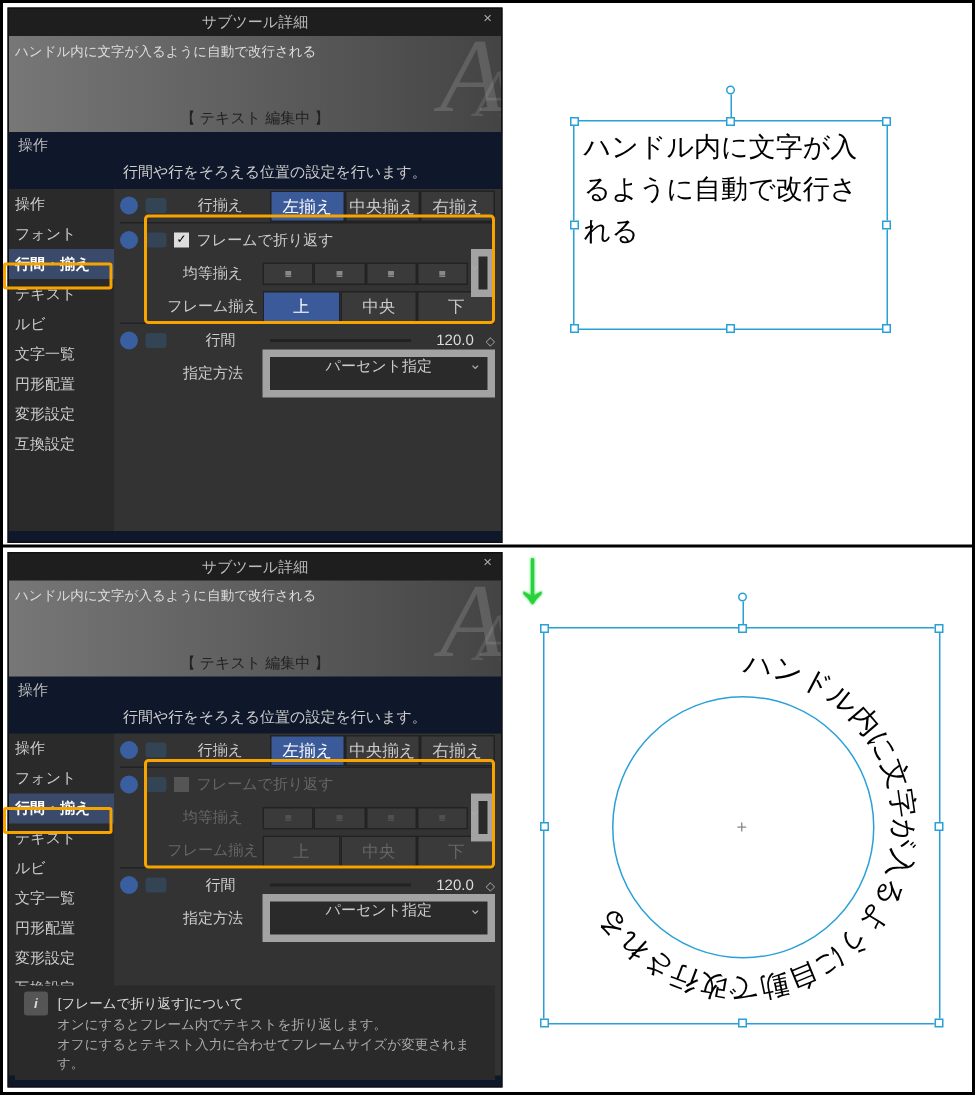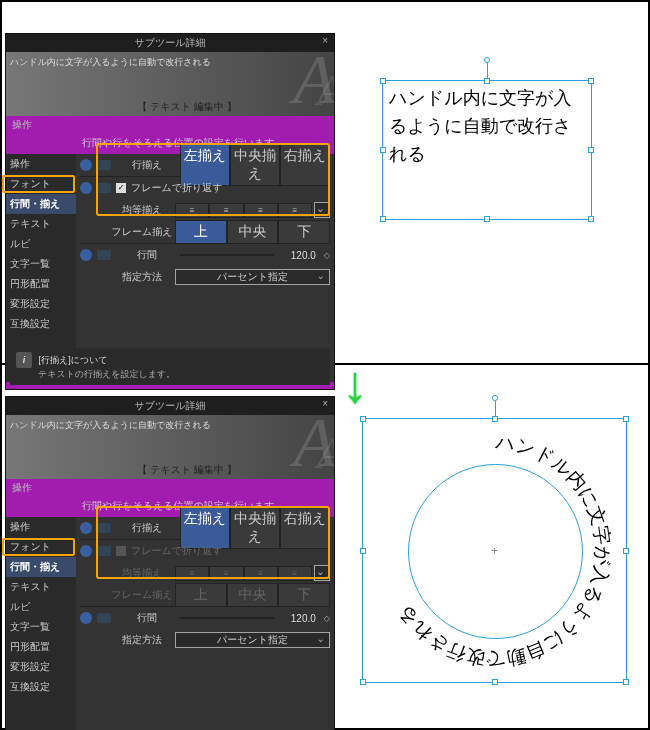--- a/index.html
+++ b/index.html
@@ -1,47 +1,47 @@
 <!DOCTYPE html>
 <html><head>
 <meta charset="utf-8">
 <style>
   * { box-sizing: border-box; margin: 0; padding: 0; }
   body { background: #fff; font-family: "Meiryo", sans-serif; font-size: 11px; }
   .stage { width: 650px; height: 730px; position: relative; border: 2px solid #000; }
   .half { position: absolute; left: 0; width: 100%; height: 50%; }
   .top { top: 0; border-bottom: 2px solid #000; }
   .bottom { top: 50%; }
-  .panel { position: absolute; left: 3px; top: 3px; width: 330px; height: 357px; background: #a21caf; color: #ccc; border: 1px solid #111; margin-top: 28px; }
+  .panel { position: absolute; left: 3px; top: 3px; width: 330px; height: 357px; background: #0f172a; color: #ccc; border: 1px solid #111; }
   .titlebar { background: #1e1e1e; color: #bbb; text-align: center; font-size: 10px; padding: 2px 0; position: relative; }
   .titlebar .close { position: absolute; right: 6px; top: 1px; color: #aaa; }
   .preview { height: 64px; background: linear-gradient(to right, #777, #444); position: relative; overflow: hidden; }
   .preview .ptxt { position: absolute; left: 4px; top: 4px; font-size: 9px; color: #ddd; }
   .aa { position: absolute; right: 8px; top: -12px; font-size: 70px; font-style: italic; color: rgba(200,200,200,0.2); font-family: serif; letter-spacing: -10px; }
   .aa2 { position: absolute; right: -10px; top: 12px; font-size: 45px; font-style: italic; color: rgba(200,200,200,0.15); font-family: serif; }
-  .edit-lbl { position: absolute; bottom: 2px; left: 17px; width: 100%; text-align: center; font-size: 10px; color: #222; }
+  .edit-lbl { position: absolute; bottom: 2px; left: 0; width: 100%; text-align: center; font-size: 10px; color: #222; }
   .ops { padding: 2px 6px; font-size: 10px; color: #bbb; }
   .desc { padding: 2px 6px 4px 76px; font-size: 10px; color: #ccc; }
   .body { display: flex; height: 228px; }
   .side { width: 70px; background: #2a2a2a; }
   .side div { padding: 3px 4px; font-size: 10px; color: #ccc; white-space: nowrap; overflow: hidden; }
   .side .sel { background: #3a4a6a; color: #fff; font-weight: bold; }
   .main { flex: 1; background: #333; position: relative; padding: 0 4px; }
   .row { display: flex; align-items: center; height: 22px; gap: 2px; }
   .row .lab { width: 62px; font-size: 10px; color: #ccc; text-align: center; }
   .row.disabled .lab, .row.disabled .btn, .row.disabled .val { color: #666; }
   .dot { width: 12px; height: 12px; border-radius: 50%; background: #3a5fa0; margin-right: 3px; flex-shrink: 0; }
   .tog { width: 14px; height: 10px; background: #345; border-radius: 2px; margin-right: 3px; flex-shrink: 0; }
   .btngrp { display: flex; flex: 1; gap: 0; }
-  .btn { flex: 1; background: #3a3a3a; border: 1px solid #222; text-align: center; font-size: 14px; padding: 2px 0; color: #ccc; }
+  .btn { flex: 1; background: #3a3a3a; border: 1px solid #222; text-align: center; font-size: 11px; padding: 2px 0; color: #ccc; }
   .btn.sel { background: #3a5a9a; color: #fff; }
   .btn.icon { font-size: 8px; }
   .chk { width: 10px; height: 10px; background: #ddd; color: #000; font-size: 8px; text-align: center; margin-right: 3px; display: inline-block; line-height: 10px; }
   .line { height: 1px; background: #222; margin: 0 0; }
-  .dd { flex: 1; background: #2a2a2a; border: 1px solid #a3a3a3; height: 16px; position: relative; }
+  .dd { flex: 1; background: #2a2a2a; border: 5px solid #a3a3a3; height: 32px; position: relative; }
   .dd::after { content: "⌄"; position: absolute; right: 4px; top: -1px; color: #aaa; }
   .val { font-size: 10px; color: #ddd; text-align: right; padding-right: 6px; flex: 0 0 46px; }
   .track { flex: 1; height: 2px; background: #222; position: relative; }
   .info { position: absolute; left: 4px; right: 4px; bottom: 4px; background: #2a2a2a; padding: 4px 6px; font-size: 9px; color: #aaa; }
   .info .ii { display: inline-block; width: 16px; height: 16px; background: #555; color: #ddd; text-align: center; line-height: 16px; border-radius: 2px; margin-right: 4px; font-weight: bold; font-style: italic; }
   .info .ttl { color: #ddd; }
   .info .sub { margin-left: 22px; }
   .hiSide { position: absolute; left: 0; top: 173px; width: 73px; height: 18px; border: 2px solid #f7a400; border-radius: 2px; pointer-events: none; }
   .hiMain { position: absolute; left: 94px; top: 141px; width: 234px; height: 73px; border: 2px solid #f7a400; border-radius: 3px; pointer-events: none; }
   .canvas { position: absolute; left: 340px; top: 3px; right: 3px; bottom: 3px; background: #fff; }
@@ -136,25 +136,20 @@
             <span class="val">120.0</span>
               <span style="font-size:8px;color:#aaa">◇</span>
           </div>
           <div class="row">
             <span style="width:29px"></span>
             <span class="lab">指定方法</span>
             <div class="dd" style="text-align:center;font-size:10px;line-height:14px;"><span>パーセント指定</span></div>
           </div>
         </div>
       </div>
-      <div class="info">
-        <span class="ii">i</span>
-        <span class="ttl">[行揃え]について</span>
-        <div class="sub">テキストの行揃えを設定します。</div>
-      </div>
     </div>
     <div class="hiSide"></div>
     <div class="hiMain"></div>
 
     <div class="canvas">
       <div class="selbox" style="left:40px;top:75px;width:210px;height:140px;">
         <div class="rotl"></div>
           <div class="rot"></div>
         <div class="hdl tl"></div>
           <div class="hdl tc"></div>
@@ -243,20 +238,26 @@
             <div class="track"></div>
             <span class="val">120.0</span>
               <span style="font-size:8px;color:#aaa">◇</span>
           </div>
           <div class="row">
             <span style="width:29px"></span>
             <span class="lab">指定方法</span>
             <div class="dd" style="text-align:center;font-size:10px;line-height:14px;"><span>パーセント指定</span></div>
           </div>
         </div>
+      </div>
+      <div class="info">
+        <span class="ii">i</span>
+        <span class="ttl">[フレームで折り返す]について</span>
+        <div class="sub">オンにするとフレーム内でテキストを折り返します。</div>
+        <div class="sub">オフにするとテキスト入力に合わせてフレームサイズが変更されます。</div>
       </div>
     </div>
     <div class="hiSide"></div>
     <div class="hiMain"></div>
 
     <div class="canvas">
       <div class="selbox" style="left:20px;top:50px;width:265px;height:265px;">
         <div class="rotl"></div>
           <div class="rot"></div>
         <div class="hdl tl"></div>

